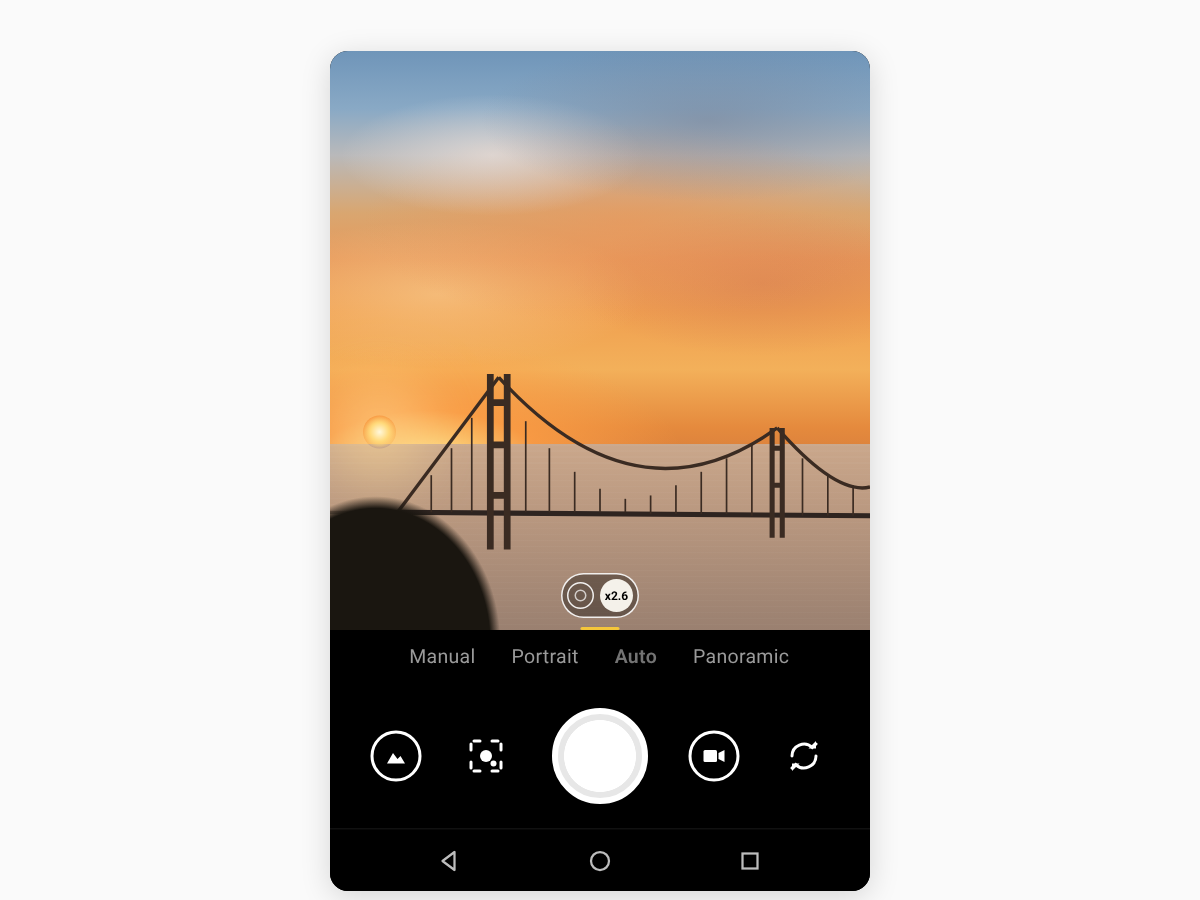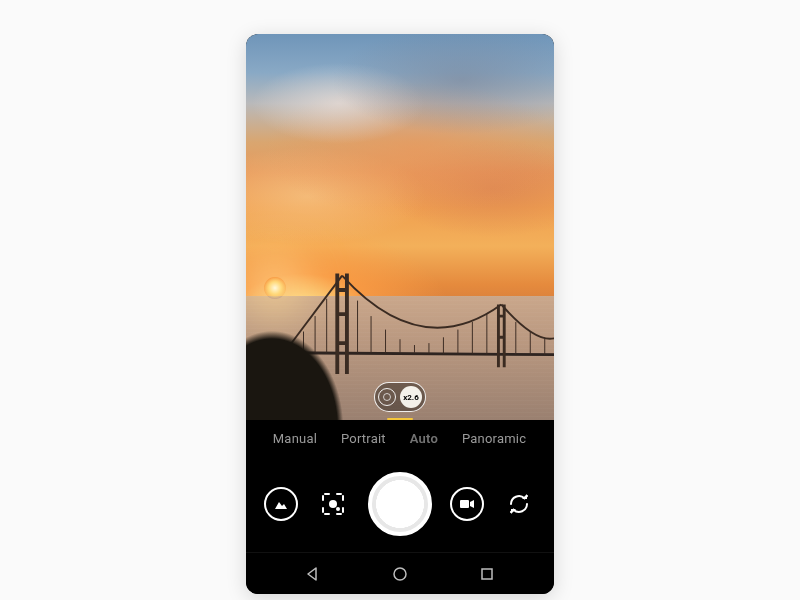--- a/index.html
+++ b/index.html
@@ -6,21 +6,21 @@
   body {
     width: 800px;
     height: 600px;
     background: #fafafa;
     display: flex;
     align-items: center;
     justify-content: center;
     font-family: -apple-system, BlinkMacSystemFont, "Segoe UI", Roboto, Helvetica, Arial, sans-serif;
   }
   .phone {
-    width: 308px;
+    width: 360px;
     height: 560px;
     border-radius: 12px;
     overflow: hidden;
     box-shadow: 0 4px 20px rgba(0,0,0,0.15);
     position: relative;
     background: #000;
     display: flex;
     flex-direction: column;
     margin-top: 28px;
   }

